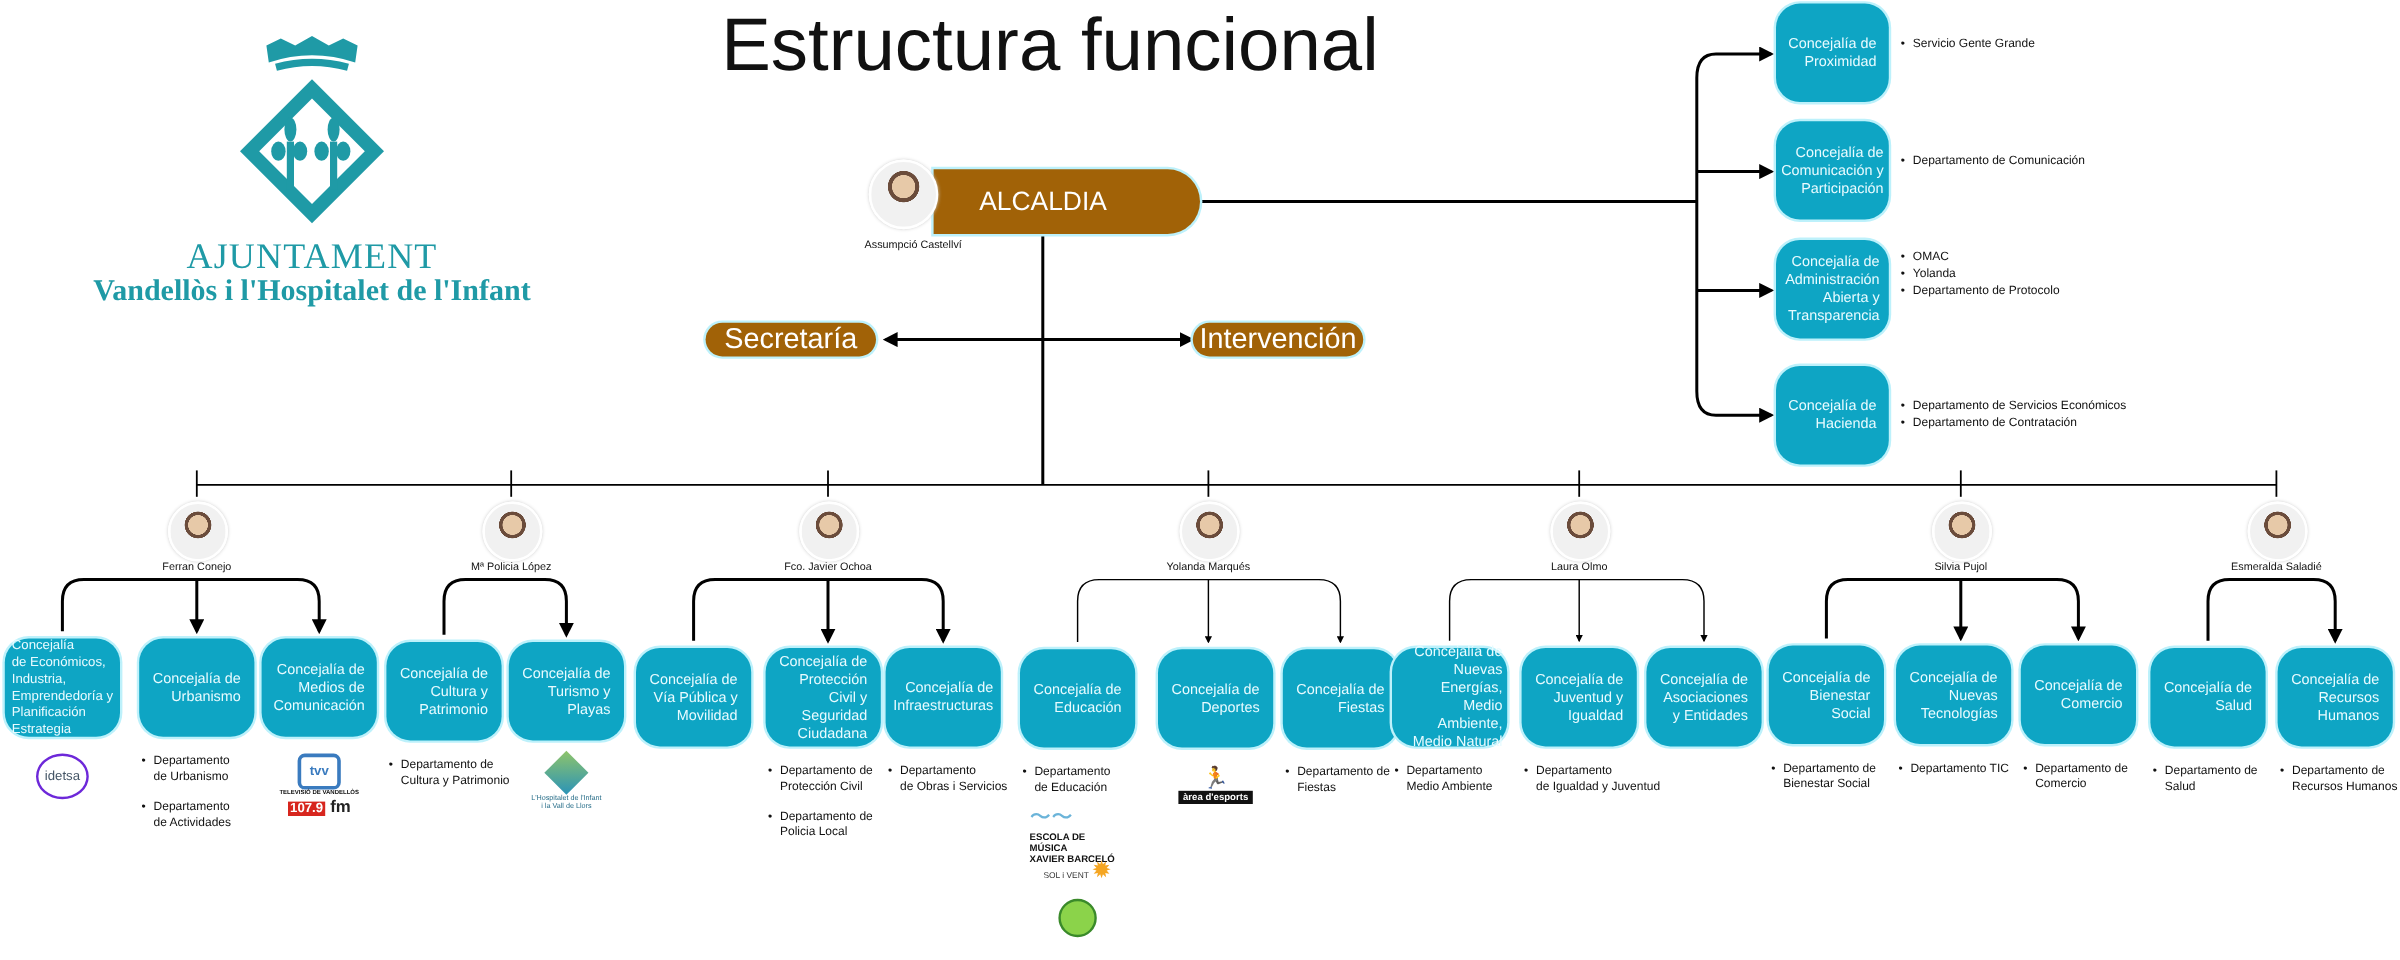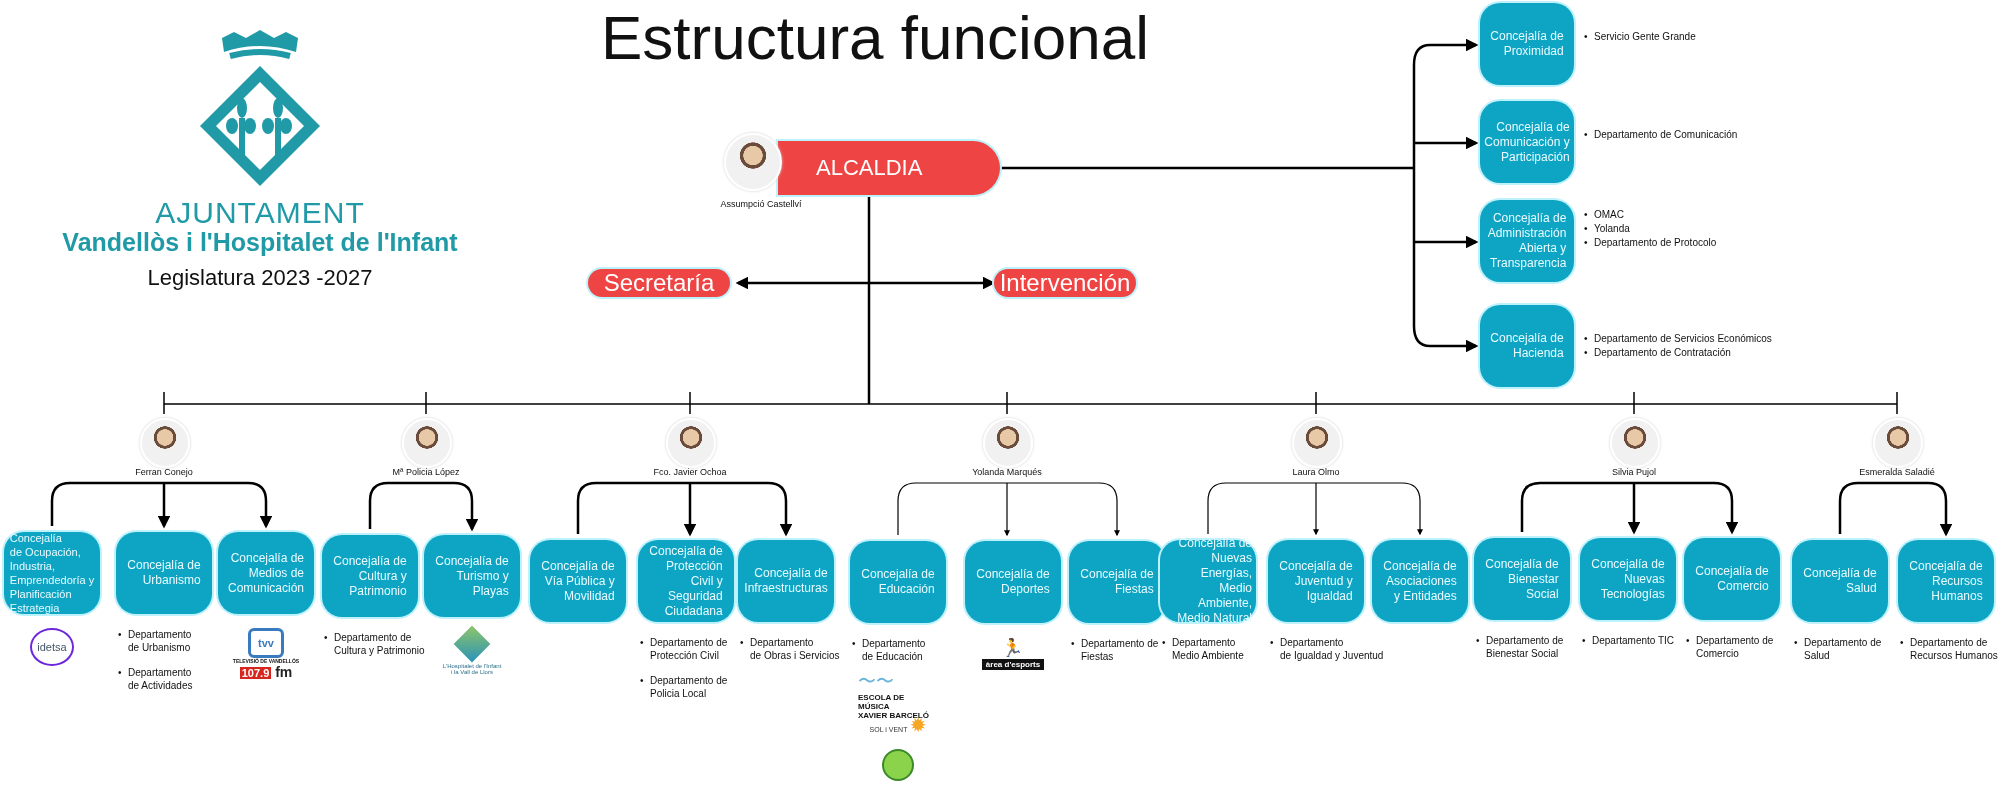--- a/index.html
+++ b/index.html
@@ -1,26 +1,26 @@
 <!DOCTYPE html>
 <html><head>
 <meta charset="utf-8">
 <style>
   html,body{margin:0;padding:0;background:#fff;}
   body{width:2000px;height:800px;position:relative;overflow:hidden;font-family:"Liberation Sans",sans-serif;color:#111;}
-  .abs{position:absolute;}
+  .abs{position:absolute;font-family:Liberation Serif, serif;}
   #wires{position:absolute;left:0;top:0;width:2000px;height:800px;pointer-events:none;}
   .title{left:0;width:1750px;text-align:center;top:2px;font-size:62px;color:#111;font-family:"Liberation Sans",sans-serif;}
   .logo-block{left:60px;top:30px;width:400px;text-align:center;}
   .ajunt{font-size:30px;color:#1f9aa6;letter-spacing:1px;font-weight:normal;margin-top:2px;}
   .vand{font-size:25px;color:#1f9aa6;font-weight:bold;margin-top:-2px;white-space:nowrap;}
   .legis{font-size:22px;color:#111;margin-top:8px;}
   .box{position:absolute;background:#0ea5c4;color:#e8fbff;border-radius:20px;display:flex;align-items:center;justify-content:center;text-align:center;font-size:12px;line-height:15px;box-shadow:0 0 0 2px #bdf1fb;}
   .box span{display:block;padding:0 4px;white-space:pre-line;text-align:right;}
-  .pill{position:absolute;background:#ef4444;color:#fff;border-radius:16px;display:flex;align-items:center;justify-content:center;font-size:24px;box-shadow:0 0 0 2px #bdf1fb;}
+  .pill{position:absolute;background:#a16207;color:#fff;border-radius:16px;display:flex;align-items:center;justify-content:center;font-size:24px;box-shadow:0 0 0 2px #bdf1fb;}
   .alcaldia{left:778px;top:141px;width:222px;height:54px;border-radius:0 27px 27px 0;font-size:22px;justify-content:flex-start;padding-left:38px;box-sizing:border-box;}
   .avatar{position:absolute;border-radius:50%;background:radial-gradient(circle at 50% 38%,#e7c9a8 0 22%,#6b4c3b 23% 30%,#f1f1f1 31%);border:2px solid #fff;box-shadow:0 0 3px #ccc;}
   .avatar-lg{width:54px;height:54px;}
   .avatar-sm{width:46px;height:46px;}
   .pname{position:absolute;font-size:9px;color:#111;text-align:center;width:140px;white-space:nowrap;}
   .depts{position:absolute;font-size:10px;line-height:13px;color:#111;margin:0;padding:0;list-style:none;}
   .depts li{position:relative;padding-left:12px;margin-bottom:1px;white-space:pre-line;}
   .depts li::before{content:"•";position:absolute;left:2px;top:0;}
   .depts.spaced li{margin-bottom:12px;}
   .logo{position:absolute;font-size:8px;text-align:center;}
@@ -83,21 +83,20 @@
         <ellipse cx="60" cy="96" rx="6" ry="8"></ellipse>
       <rect x="49" y="88" width="6" height="40"></rect>
       <ellipse cx="88" cy="78" rx="5" ry="10"></ellipse>
         <ellipse cx="78" cy="96" rx="6" ry="8"></ellipse>
         <ellipse cx="96" cy="96" rx="6" ry="8"></ellipse>
       <rect x="85" y="88" width="6" height="40"></rect>
     </g>
   </svg>
   <div class="ajunt">AJUNTAMENT</div>
   <div class="vand">Vandellòs i l'Hospitalet de l'Infant</div>
-  <div class="legis">Legislatura 2023 -2027</div>
 </div>
 
 <div class="pill alcaldia">
   <span>ALCALDIA</span>
 </div>
 <div class="avatar avatar-lg" style="left:724px;top:133px;"></div>
 <div class="pname" style="left:691px;top:199px;">Assumpció Castellví</div>
 
 <div class="pill" style="left:588px;top:269px;width:142px;height:28px;">
   <span>Secretaría</span>
@@ -142,21 +141,21 @@
       <li>Departamento de Contratación</li>
     </ul>
   </div>
 
 <div id="councillors">
     <div>
       <div class="avatar avatar-sm" style="left: 140px; top: 418px;"></div>
       <div class="pname" style="left: 94px; top: 467px;">Ferran Conejo</div>
       <div class="box" style="left: 4px; top: 532px; width: 96px; height: 82px;">
         <span style="text-align: left; font-size: 11px; line-height: 14px;">Concejalía
-de Ocupación,
+de Económicos,
 Industria,
 Emprendedoría y
 Planificación
 Estrategia</span>
       </div>
       <div class="logo" style="left: 12px; top: 628px; width: 80px;">
         <div style="margin:0 auto;width:40px;height:34px;border-radius:50%;border:2px solid #6d28d9;color:#456;font-size:11px;line-height:34px">idetsa</div>
       </div>
       <div class="box" style="left: 116px; top: 532px; width: 96px; height: 82px;">
         <span>Concejalía de

